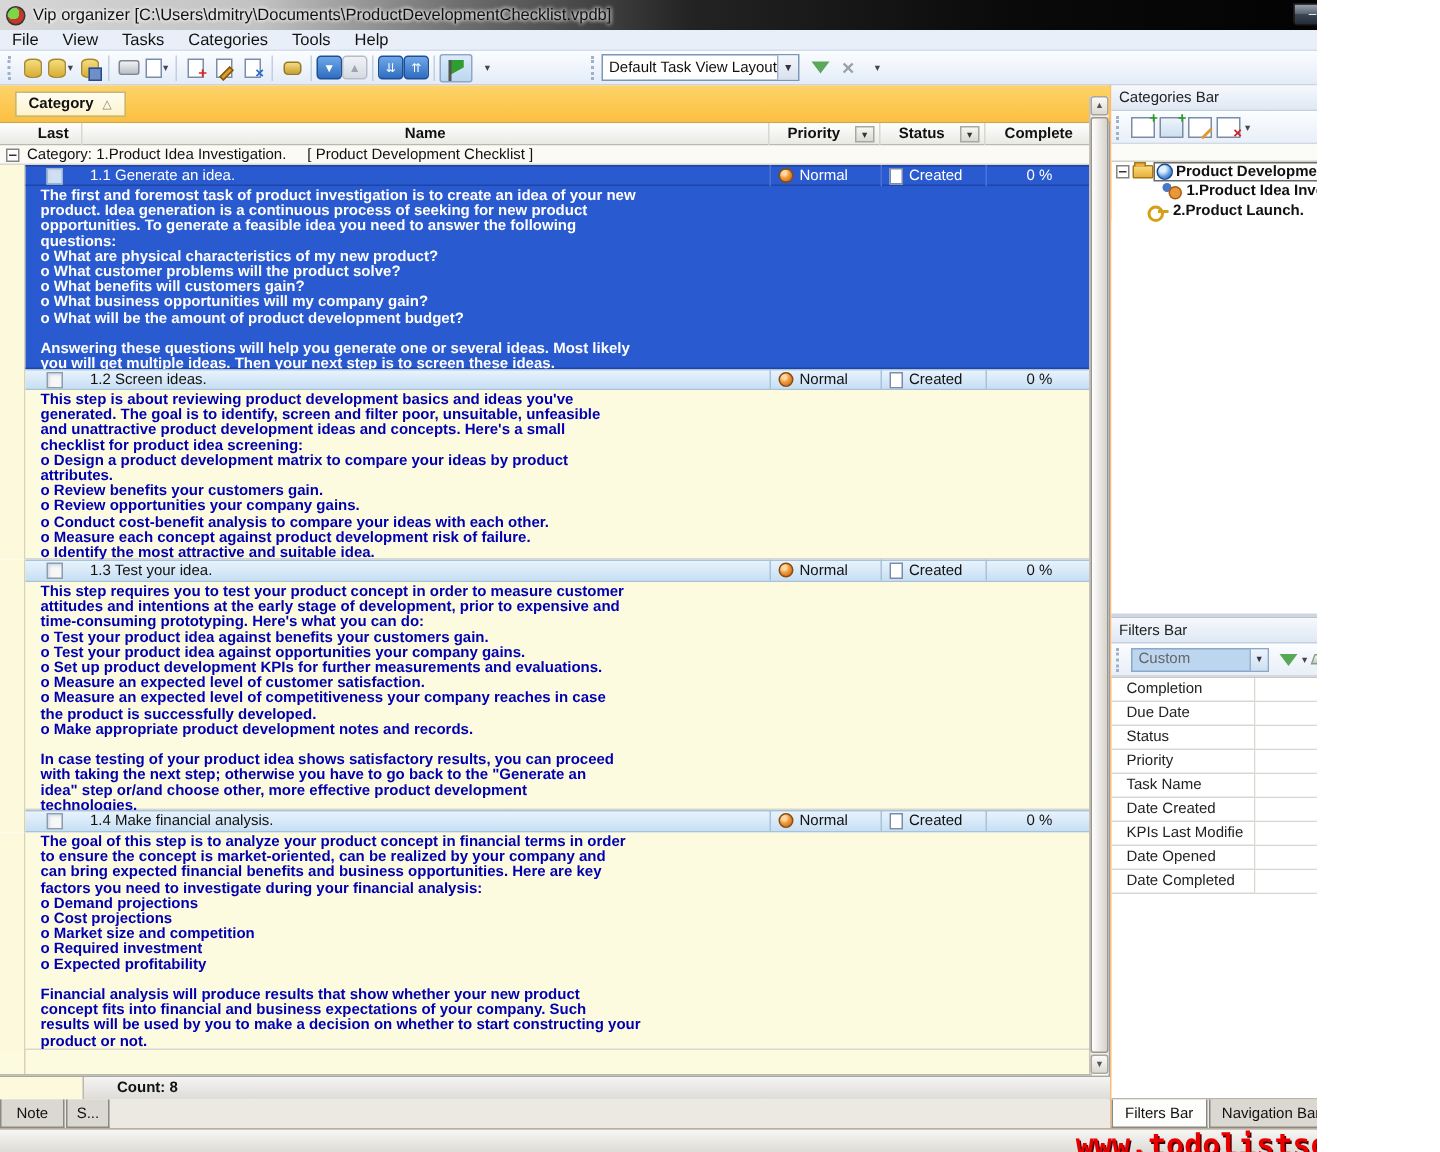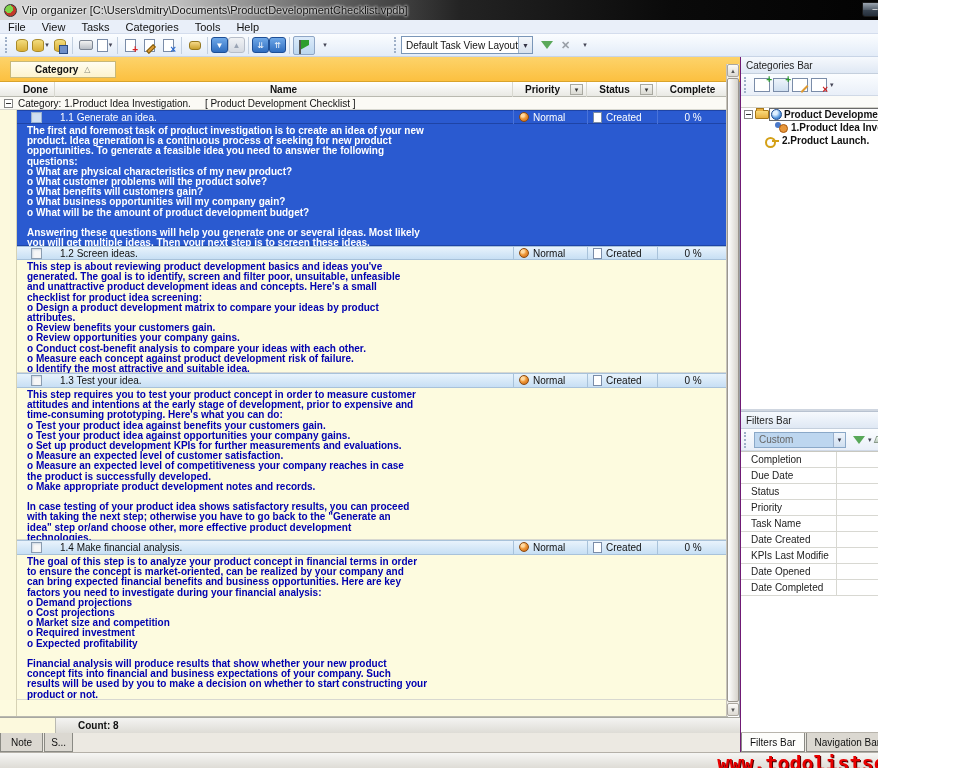--- a/index.html
+++ b/index.html
@@ -1,17 +1,17 @@
 <!DOCTYPE html>
 <html><head>
 <meta charset="utf-8">
 <style>
   * { margin:0; padding:0; box-sizing:border-box; }
   html,body { width:960px; height:768px; font-family:"Liberation Sans", sans-serif; }
-  .app { position:relative; width:878px; height:768px; background:#701a75; overflow:hidden; }
+  .app { position:relative; width:878px; height:768px; background:#fdba74; overflow:hidden; }
 
   
   .titlebar { position:absolute; left:0; top:0; width:960px; height:20px;
     background:linear-gradient(90deg,#d7d7d7 0%,#c2c2c2 18%,#6e6e6e 32%,#232323 48%,#0a0a0a 70%,#000 100%);
     display:flex; align-items:center; padding-left:4px; }
   .app-icon { width:13px; height:13px; border-radius:50%;
     background:radial-gradient(circle at 35% 35%, #7fd44a 0 40%, #c23a2a 41% 100%);
     border:1px solid #333; margin-right:5px; flex:0 0 auto; }
   .title-text { font-size:11px; color:#111; text-shadow:0 0 3px #fff,0 0 3px #fff; white-space:nowrap; }
   .win-btns { position:absolute; right:6px; top:2px; display:flex; gap:1px; }
@@ -54,21 +54,21 @@
   .eraser { width:12px; height:7px; background:linear-gradient(#efe,#bcc8bc); border:1px solid #8a9a8a; transform:skewX(-20deg); }
   .gray-x { color:#9aa0a8; font-weight:bold; font-size:11px; }
   .funnel { width:0; height:0; border-left:6px solid transparent; border-right:6px solid transparent; border-top:8px solid #58a858; }
 
   
   .workspace { position:absolute; left:0; top:57px; width:960px; height:695px; }
   .grid-pane { position:absolute; left:0; top:0; width:740px; height:695px; background:#fff; border-right:1px solid #9aa0a8; }
 
   .group-band { position:absolute; left:0; top:0; width:740px; height:25px;
     background:linear-gradient(#fdd36a,#fcc040); border-bottom:1px solid #d9a32c; }
-  .group-tab { position:absolute; left:10px; top:4px; height:17px; padding:0 24px;
+  .group-tab { position:absolute; left:10px; top:4px; height:17px; padding:0 8px;
     background:linear-gradient(#fffdf2,#fdf3cd); border:1px solid #c8b878; font-size:10px; font-weight:bold; color:#111;
     display:flex; align-items:center; gap:6px; }
   .sort-tri { font-size:8px; color:#8a8a7a; font-weight:normal; }
 
   .grid-header { position:absolute; left:0; top:25px; width:728px; height:15px;
     background:linear-gradient(#ffffff,#e9e9e4); border-bottom:1px solid #b9b9b0; font-size:10px; font-weight:bold; color:#111; }
   .gh-cell { position:absolute; top:0; height:15px; display:flex; align-items:center; justify-content:center; border-right:1px solid #d8d8d0; }
   .hdr-dd { position:absolute; right:3px; top:2px; width:13px; height:11px; background:linear-gradient(#f6f6f3,#d9d9d2);
     border:1px solid #a8a8a0; display:flex; align-items:center; justify-content:center; }
   .hdr-dd::after { content:"▾"; font-size:7px; color:#333; font-weight:normal; }
@@ -288,21 +288,21 @@
 
       <div class="group-band">
         <div class="group-tab">
           <span>Category</span>
           <span class="sort-tri">△</span>
         </div>
       </div>
 
       <div class="grid-header">
         <div class="gh-cell" style="left:17px;width:38px;">
-            <span>Done</span>
+            <span>Last</span>
           </div>
         <div class="gh-cell" style="left:55px;width:458px;">
             <span>Name</span>
           </div>
         <div class="gh-cell" style="left:513px;width:74px;">
           <span style="margin-right:14px">Priority</span>
           <span class="hdr-dd"></span>
         </div>
         <div class="gh-cell" style="left:587px;width:70px;">
           <span style="margin-right:14px">Status</span>

